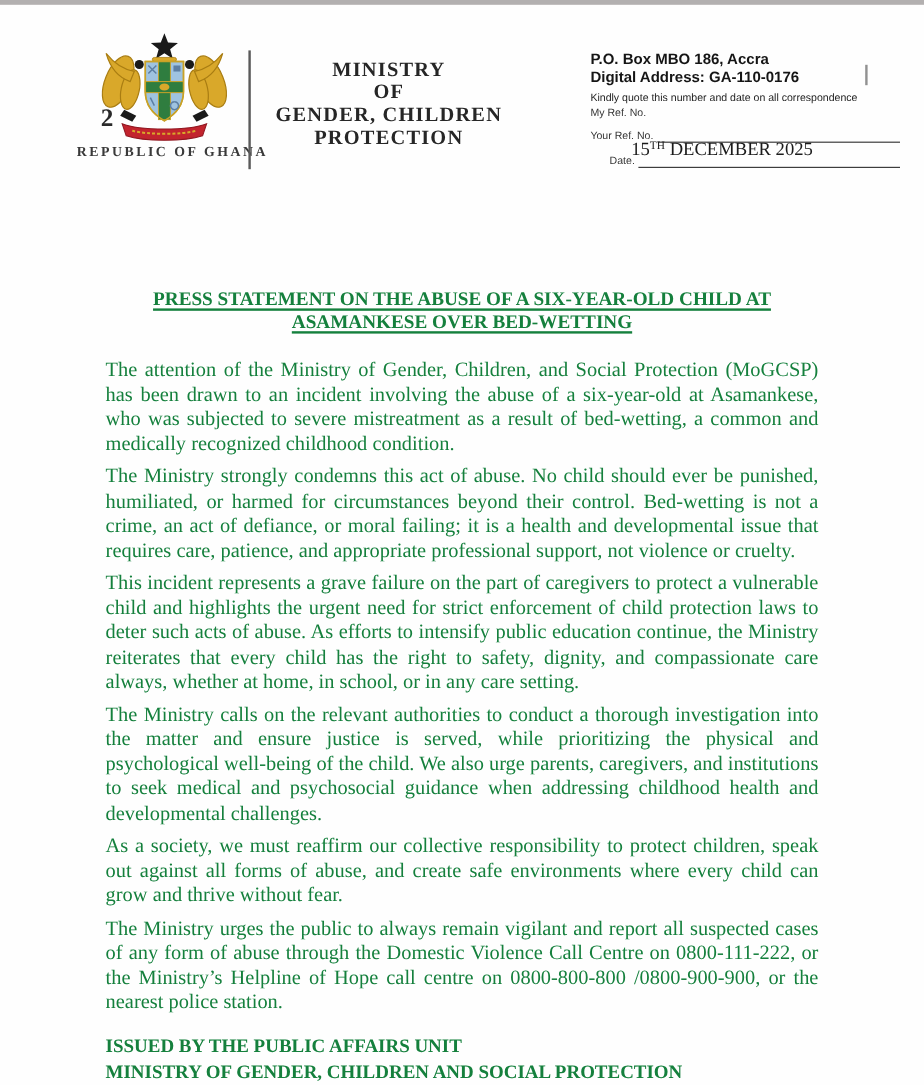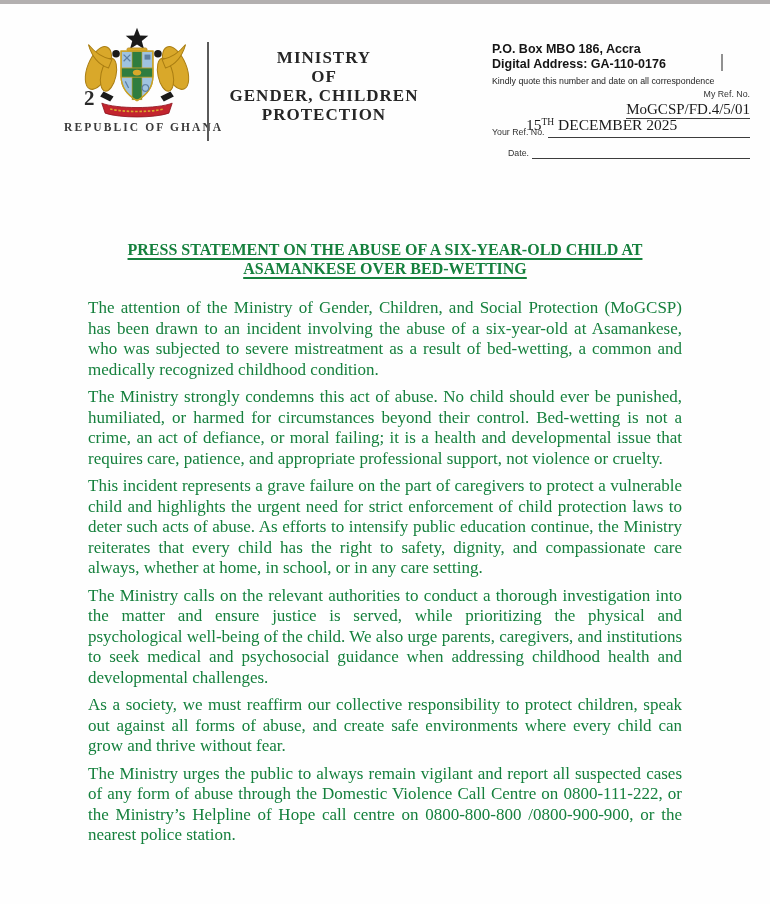--- a/index.html
+++ b/index.html
@@ -33,21 +33,21 @@
   .contact .bold-line{font-size:12.5px;font-weight:bold;line-height:15px;}
   .contact .note{font-size:8.8px;margin-top:4px;color:#222;line-height:11px;}
   .ref-row{display:flex;align-items:flex-end;}
   .ref-row .ref-label{font-size:8.8px;color:#333;white-space:nowrap;padding-bottom:1px;}
   .ref-row .ref-line{
     flex:1;border-bottom:1.4px solid #3d3d3d;margin-left:3px;text-align:center;min-height:12px;
   }
   .ref-row .ref-value{
     font-family:"Liberation Serif",serif;font-size:15px;line-height:16px;color:#1b1b1b;
   }
-  .row-myref{margin-top:2px;flex-direction:column;}
+  .row-myref{margin-top:2px;}
   .row-yourref{margin-top:6px;}
   .row-date{margin-top:8px;margin-left:16px;}
   .date-value{
     position:absolute;left:34px;top:74px;font-family:Liberation Serif, serif;
     font-size:15.5px;color:#1b1b1b;white-space:nowrap;
   }
   .date-value .ord{font-size:9.5px;position:relative;top:-5px;}
   .corner-tick{position:absolute;left:229px;top:12px;width:1.5px;height:17px;background:#919191;}
 
   
@@ -118,23 +118,20 @@
     <div>PROTECTION</div>
   </div>
 
   <div class="contact" style="position:absolute;">
     <div class="bold-line">P.O. Box MBO 186, Accra</div>
     <div class="bold-line">Digital Address: GA-110-0176</div>
     <div class="note">Kindly quote this number and date on all correspondence</div>
 
     <div class="ref-row row-myref">
       <span class="ref-label">My Ref. No.</span>
-      <span class="ref-line">
-        <span class="ref-value">MoGCSP/FD.4/5/01</span>
-      </span>
     </div>
 
     <div class="ref-row row-yourref">
       <span class="ref-label">Your Ref. No.</span>
       <span class="ref-line"></span>
     </div>
 
     <div class="ref-row row-date">
       <span class="ref-label">Date.</span>
       <span class="ref-line"></span>
@@ -151,14 +148,18 @@
       <span class="t-line">ASAMANKESE OVER BED-WETTING</span>
     </h1>
 
     <p>The attention of the Ministry of Gender, Children, and Social Protection (MoGCSP) has been drawn to an incident involving the abuse of a six-year-old at Asamankese, who was subjected to severe mistreatment as a result of bed-wetting, a common and medically recognized childhood condition.</p>
     <p>The Ministry strongly condemns this act of abuse. No child should ever be punished, humiliated, or harmed for circumstances beyond their control. Bed-wetting is not a crime, an act of defiance, or moral failing; it is a health and developmental issue that requires care, patience, and appropriate professional support, not violence or cruelty.</p>
     <p>This incident represents a grave failure on the part of caregivers to protect a vulnerable child and highlights the urgent need for strict enforcement of child protection laws to deter such acts of abuse. As efforts to intensify public education continue, the Ministry reiterates that every child has the right to safety, dignity, and compassionate care always, whether at home, in school, or in any care setting.</p>
     <p>The Ministry calls on the relevant authorities to conduct a thorough investigation into the matter and ensure justice is served, while prioritizing the physical and psychological well-being of the child. We also urge parents, caregivers, and institutions to seek medical and psychosocial guidance when addressing childhood health and developmental challenges.</p>
     <p>As a society, we must reaffirm our collective responsibility to protect children, speak out against all forms of abuse, and create safe environments where every child can grow and thrive without fear.</p>
     <p>The Ministry urges the public to always remain vigilant and report all suspected cases of any form of abuse through the Domestic Violence Call Centre on 0800-111-222, or the Ministry’s Helpline of Hope call centre on 0800-800-800 /0800-900-900, or the nearest police station.</p>
 
+    <div class="sig-block">
+      <div>ISSUED BY THE PUBLIC AFFAIRS UNIT</div>
+      <div>MINISTRY OF GENDER, CHILDREN AND SOCIAL PROTECTION</div>
+    </div>
   </div>
 </div>
 
 </body></html>

